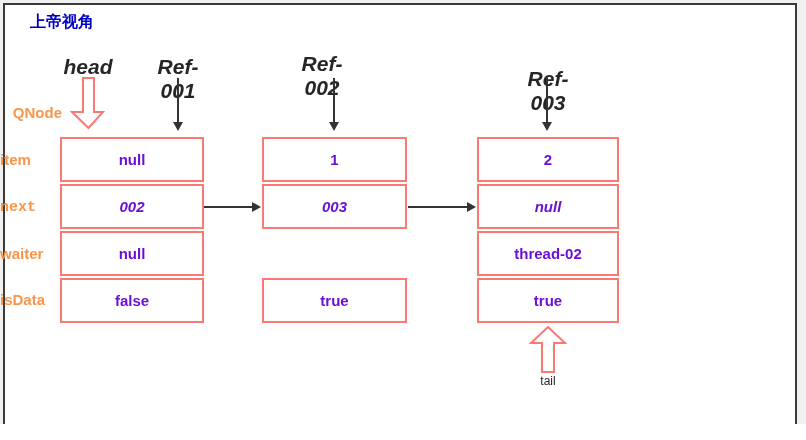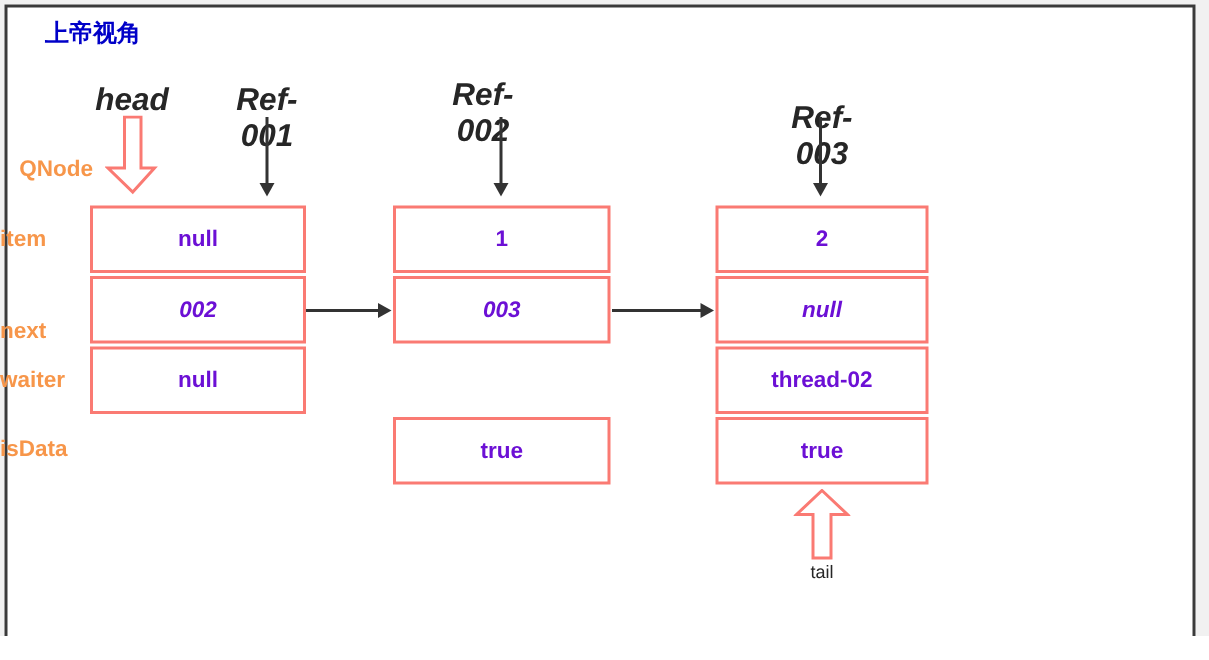--- a/index.html
+++ b/index.html
@@ -65,27 +65,28 @@
     <div class="vline"></div>
       <div class="vtip"></div>
   </div>
   <div class="abs varrow" style="left:542px;">
     <div class="vline"></div>
       <div class="vtip"></div>
   </div>
 
   <div class="abs qnode">QNode</div>
   <div class="abs flabel" style="top:151px;">item</div>
-  <div class="abs flabel" style="top:212px;">next</div>
+  <div class="abs flabel" style="top:199px;font-family:Liberation Mono, monospace;">next</div>
   <div class="abs flabel" style="top:245px;">waiter</div>
   <div class="abs flabel" style="top:291px;">isData</div>
 
   <div class="abs cell col1 row1">null</div>
   <div class="abs cell col1 row2">002</div>
   <div class="abs cell col1 row3">null</div>
+  <div class="abs cell col1 row4">false</div>
 
   <div class="abs cell col2 row1">1</div>
   <div class="abs cell col2 row2">003</div>
   <div class="abs cell col2 row4">true</div>
 
   <div class="abs cell col3 row1">2</div>
   <div class="abs cell col3 row2">null</div>
   <div class="abs cell col3 row3">thread-02</div>
   <div class="abs cell col3 row4">true</div>
 

